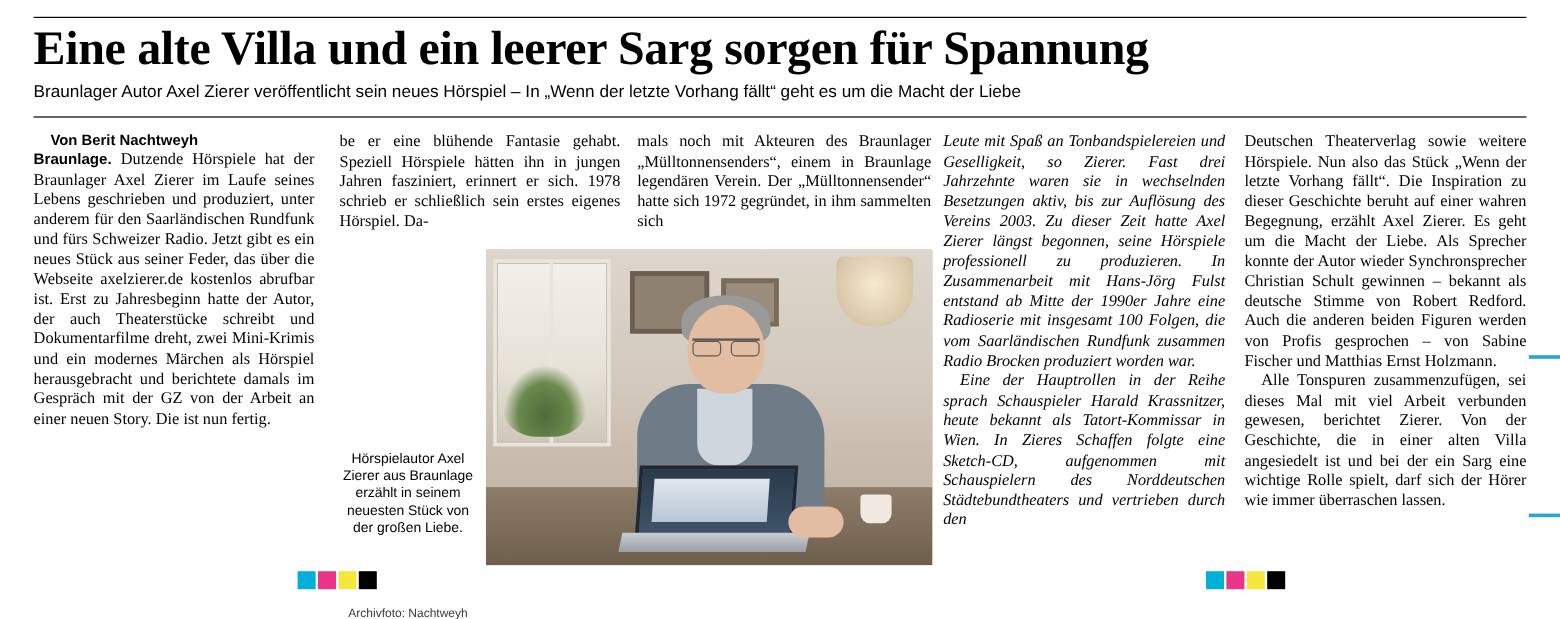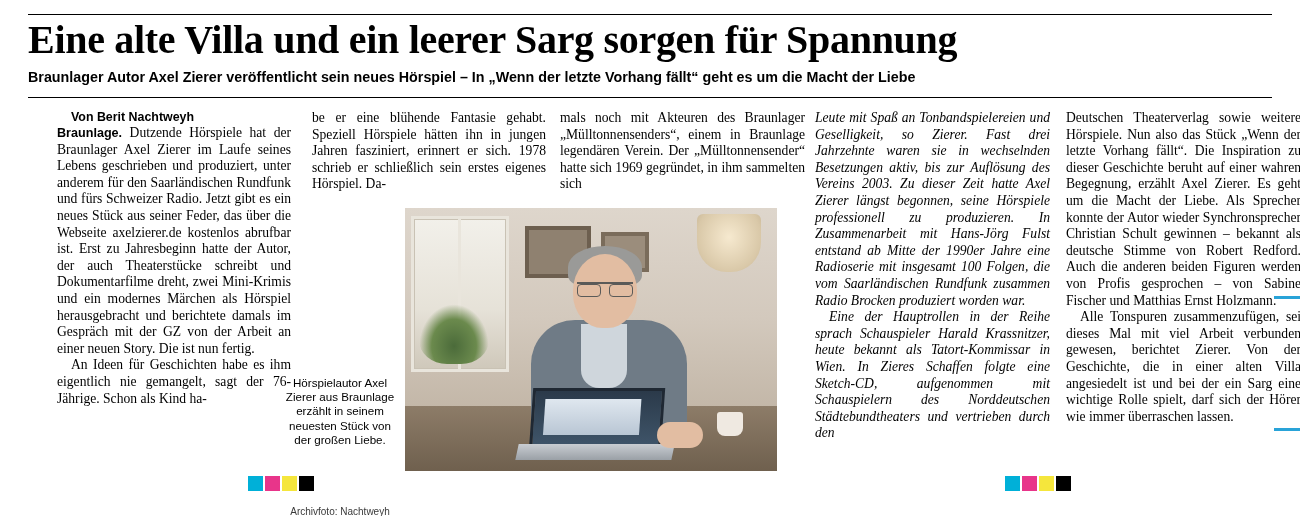--- a/index.html
+++ b/index.html
@@ -40,21 +40,21 @@
     line-height: 44px;
     letter-spacing: -0.3px;
     white-space: nowrap;
   }
   .subhead {
     position: absolute;
     left: 28px;
     top: 68px;
     width: 1250px;
     font-family: "Liberation Sans", sans-serif;
-    font-weight: bold;
+    font-weight: normal;
     font-size: 14.3px;
     line-height: 18px;
     white-space: nowrap;
   }
   .rule-sub {
     position: absolute;
     left: 28px;
     top: 97px;
     width: 1244px;
     height: 1px;
@@ -64,21 +64,20 @@
   .col {
     position: absolute;
     top: 110px;
     width: 234px;
     font-family: "Liberation Serif", serif;
     font-size: 13.6px;
     line-height: 16.6px;
     text-align: justify;
     text-justify: inter-word;
     hyphens: manual;
-    margin-left: 29px;
   }
   .col p {
     margin: 0;
     text-indent: 14px;
   }
   .col p.first {
     text-indent: 0;
   }
   .byline {
     font-family: "Liberation Sans", sans-serif;
@@ -264,29 +263,28 @@
 
   <div class="headline">Eine alte Villa und ein leerer Sarg sorgen für Spannung</div>
 
   <div class="subhead">Braunlager Autor Axel Zierer veröffentlicht sein neues Hörspiel – In „Wenn der letzte Vorhang fällt“ geht es um die Macht der Liebe</div>
 
   <div class="rule-sub"></div>
 
   <div class="col" id="col1">
     <p class="byline">Von Berit Nachtweyh</p>
     <p class="first"><span class="lead-place">Braunlage.</span> Dutzende Hörspiele hat der Braunlager Axel Zierer im Laufe seines Lebens geschrieben und produziert, unter anderem für den Saarländischen Rundfunk und fürs Schweizer Radio. Jetzt gibt es ein neues Stück aus seiner Feder, das über die Webseite <span class="ital">axelzierer.de</span> kostenlos abrufbar ist. Erst zu Jahresbeginn hatte der Autor, der auch Theaterstücke schreibt und Dokumentarfilme dreht, zwei Mini-Krimis und ein modernes Märchen als Hörspiel herausgebracht und berichtete damals im Gespräch mit der GZ von der Arbeit an einer neuen Story. Die ist nun fertig.</p>
-    <p>An Ideen für Geschichten habe es ihm eigentlich nie gemangelt, sagt der 76-Jährige. Schon als Kind ha-</p>
   </div>
 
   <div class="col" id="col2">
     <p class="first">be er eine blühende Fantasie gehabt. Speziell Hörspiele hätten ihn in jungen Jahren fasziniert, erinnert er sich. 1978 schrieb er schließlich sein erstes eigenes Hörspiel. Da-</p>
   </div>
 
   <div class="col" id="col3">
-    <p class="first">mals noch mit Akteuren des Braunlager „Mülltonnensenders“, einem in Braunlage legendären Verein. Der „Mülltonnensender“ hatte sich 1969 gegründet, in ihm sammelten sich</p>
+    <p class="first">mals noch mit Akteuren des Braunlager „Mülltonnensenders“, einem in Braunlage legendären Verein. Der „Mülltonnensender“ hatte sich 1972 gegründet, in ihm sammelten sich</p>
   </div>
 
   <div class="col" id="col4">
     <p class="first">Leute mit Spaß an Tonbandspielereien und Geselligkeit, so Zierer. Fast drei Jahrzehnte waren sie in wechselnden Besetzungen aktiv, bis zur Auflösung des Vereins 2003. Zu dieser Zeit hatte Axel Zierer längst begonnen, seine Hörspiele professionell zu produzieren. In Zusammenarbeit mit Hans-Jörg Fulst entstand ab Mitte der 1990er Jahre eine Radioserie mit insgesamt 100 Folgen, die vom Saarländischen Rundfunk zusammen Radio Brocken produziert worden war.</p>
     <p>Eine der Hauptrollen in der Reihe sprach Schauspieler Harald Krassnitzer, heute bekannt als Tatort-Kommissar in Wien. In Zieres Schaffen folgte eine Sketch-CD, aufgenommen mit Schauspielern des Norddeutschen Städtebundtheaters und vertrieben durch den</p>
   </div>
 
   <div class="col" id="col5">
     <p class="first">Deutschen Theaterverlag sowie weitere Hörspiele. Nun also das Stück „Wenn der letzte Vorhang fällt“. Die Inspiration zu dieser Geschichte beruht auf einer wahren Begegnung, erzählt Axel Zierer. Es geht um die Macht der Liebe. Als Sprecher konnte der Autor wieder Synchronsprecher Christian Schult gewinnen – bekannt als deutsche Stimme von Robert Redford. Auch die anderen beiden Figuren werden von Profis gesprochen – von Sabine Fischer und Matthias Ernst Holzmann.</p>
     <p>Alle Tonspuren zusammenzufügen, sei dieses Mal mit viel Arbeit verbunden gewesen, berichtet Zierer. Von der Geschichte, die in einer alten Villa angesiedelt ist und bei der ein Sarg eine wichtige Rolle spielt, darf sich der Hörer wie immer überraschen lassen.</p>

